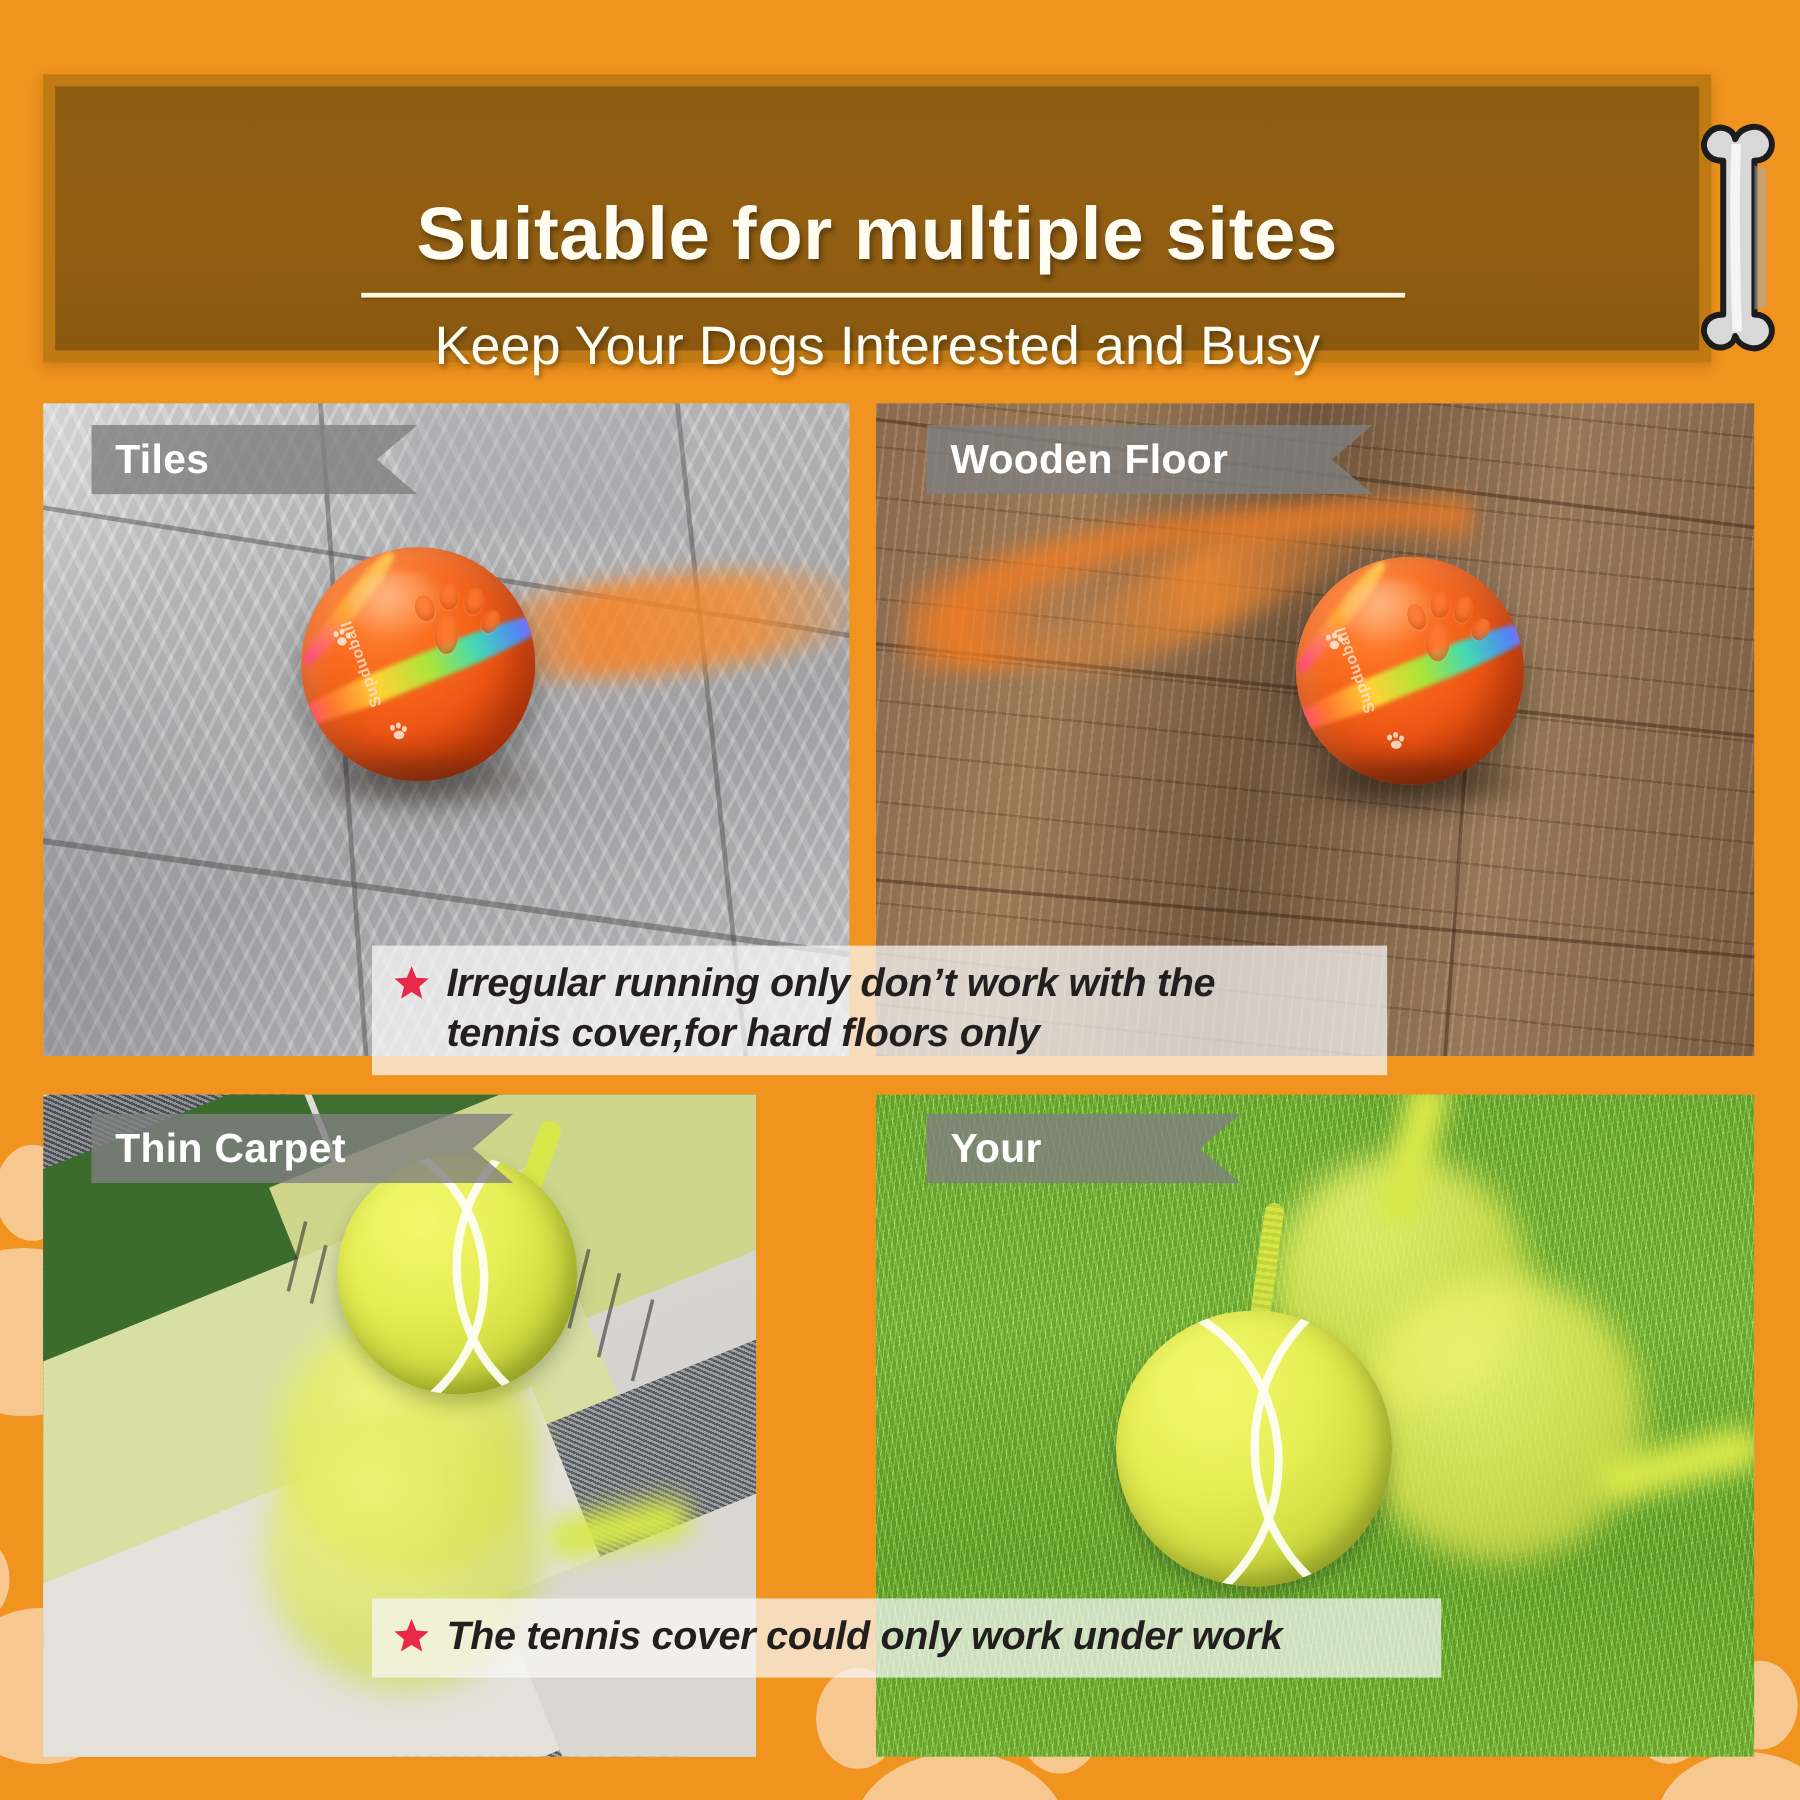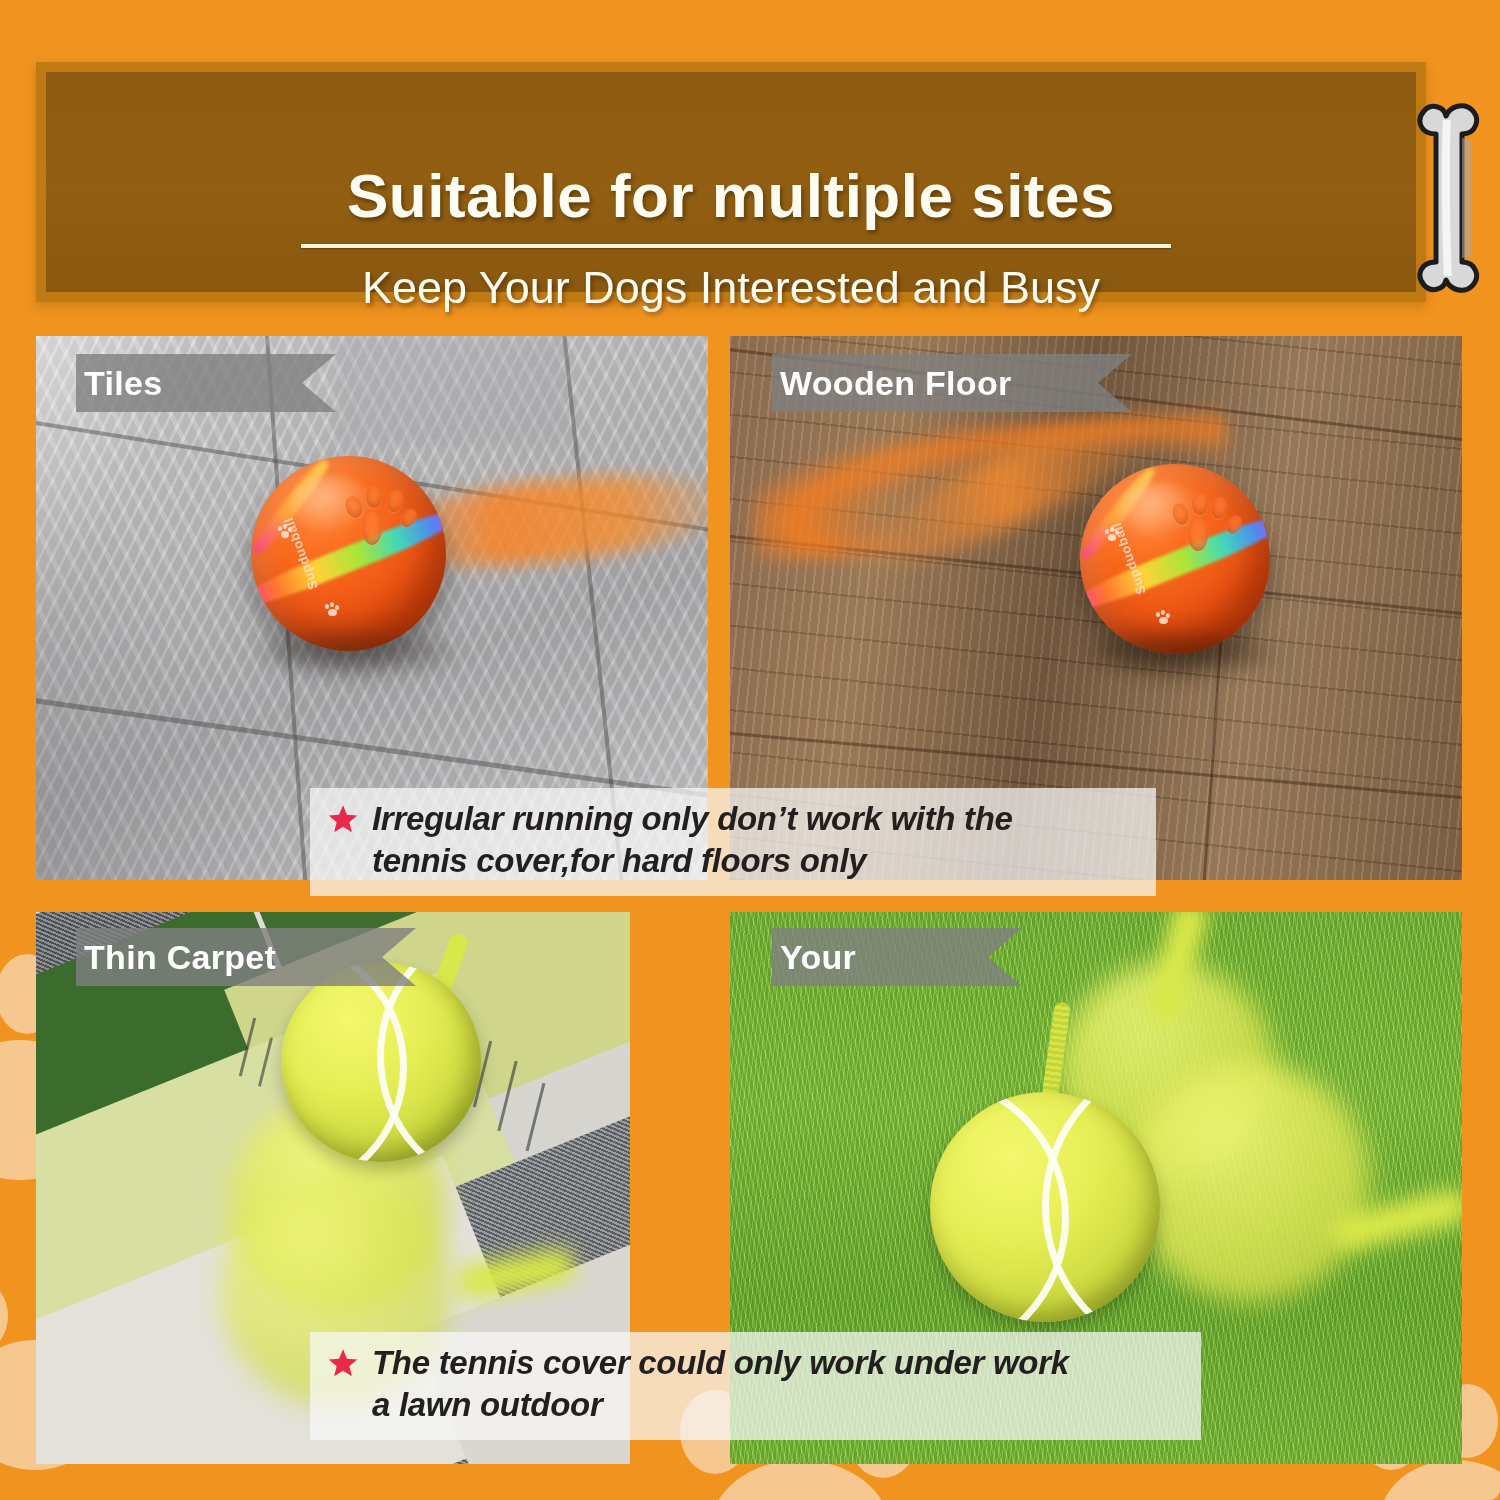--- a/index.html
+++ b/index.html
@@ -2,21 +2,21 @@
 <html><head>
 <meta charset="utf-8">
 <style>
   html,body{margin:0;padding:0;}
   body{
     width:1500px;height:1500px;
     font-family:"Liberation Sans",sans-serif;
     background:#F0931F;
     overflow:hidden;
   }
-  .page{position:relative;width:1500px;height:1500px;background:#F0931F;overflow:hidden;border-radius:11px;}
+  .page{position:relative;width:1500px;height:1500px;background:#F0931F;overflow:hidden;}
 
   
   .paw-wm{position:absolute;opacity:1;pointer-events:none;}
   .paw-wm .pad{position:absolute;background:#F6C78E;border-radius:50%;}
 
   
   .header-band{
     position:absolute;left:36px;top:62px;width:1390px;height:240px;
     background:#C07A14;
     box-shadow:0 4px 10px rgba(120,70,0,.30);
@@ -82,21 +82,21 @@
       repeating-linear-gradient(97deg,rgba(255,255,255,.11) 0px,rgba(255,255,255,.11) 1px,rgba(25,70,10,.16) 1px,rgba(25,70,10,.16) 4px),
       repeating-linear-gradient(77deg,rgba(180,230,90,.22) 0px,rgba(180,230,90,.22) 2px,rgba(40,95,15,.16) 2px,rgba(40,95,15,.16) 6px),
       linear-gradient(180deg,#7ec13a 0%,#8ccc41 35%,#74b733 70%,#86c63e 100%);
   }
 
   
   .ribbon{
     position:absolute;height:58px;background:rgba(128,128,128,.80);
     display:flex;align-items:center;
     clip-path:polygon(0 0,100% 0,calc(100% - 34px) 50%,100% 100%,0 100%);
-    padding-left:8px;padding-right:52px;
+    padding-left:20px;padding-right:52px;
   }
   .ribbon span{
     color:#ffffff;font-size:34px;font-weight:bold;letter-spacing:.3px;
     white-space:nowrap;
   }
 
   
   .smartball{position:absolute;border-radius:50%;}
   .sb-body{
     position:absolute;inset:0;border-radius:50%;
@@ -367,17 +367,16 @@
   </div>
 
   <div class="caption" style="left:310px;top:1332px;width:855px;">
     <span class="star">
       <svg viewBox="0 0 24 24" width="30" height="30">
         <polygon points="12,1 15.2,8.6 23.4,9.2 17.1,14.6 19.1,22.6 12,18.2 4.9,22.6 6.9,14.6 0.6,9.2 8.8,8.6" fill="#E8294A"></polygon>
       </svg>
     </span>
     <span class="ctext">
       <div>The tennis cover could only work under work</div>
-      <div>a lawn outdoor</div>
     </span>
   </div>
 
 </div>
 
 </body></html>

